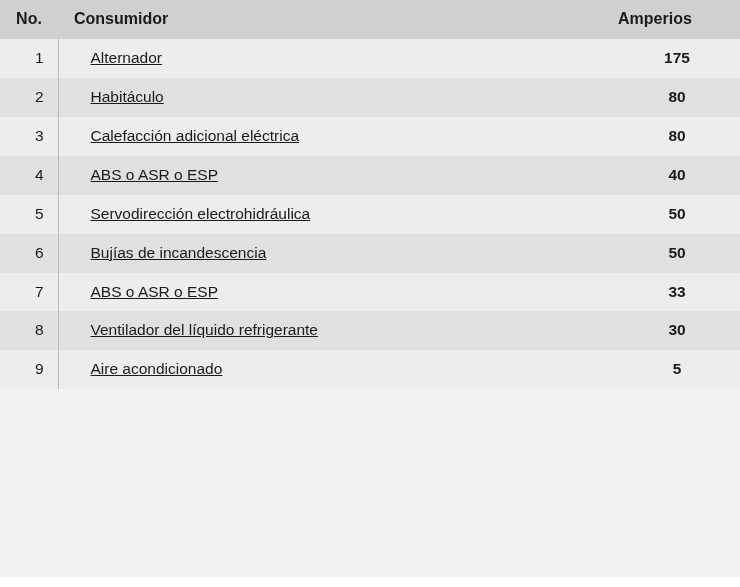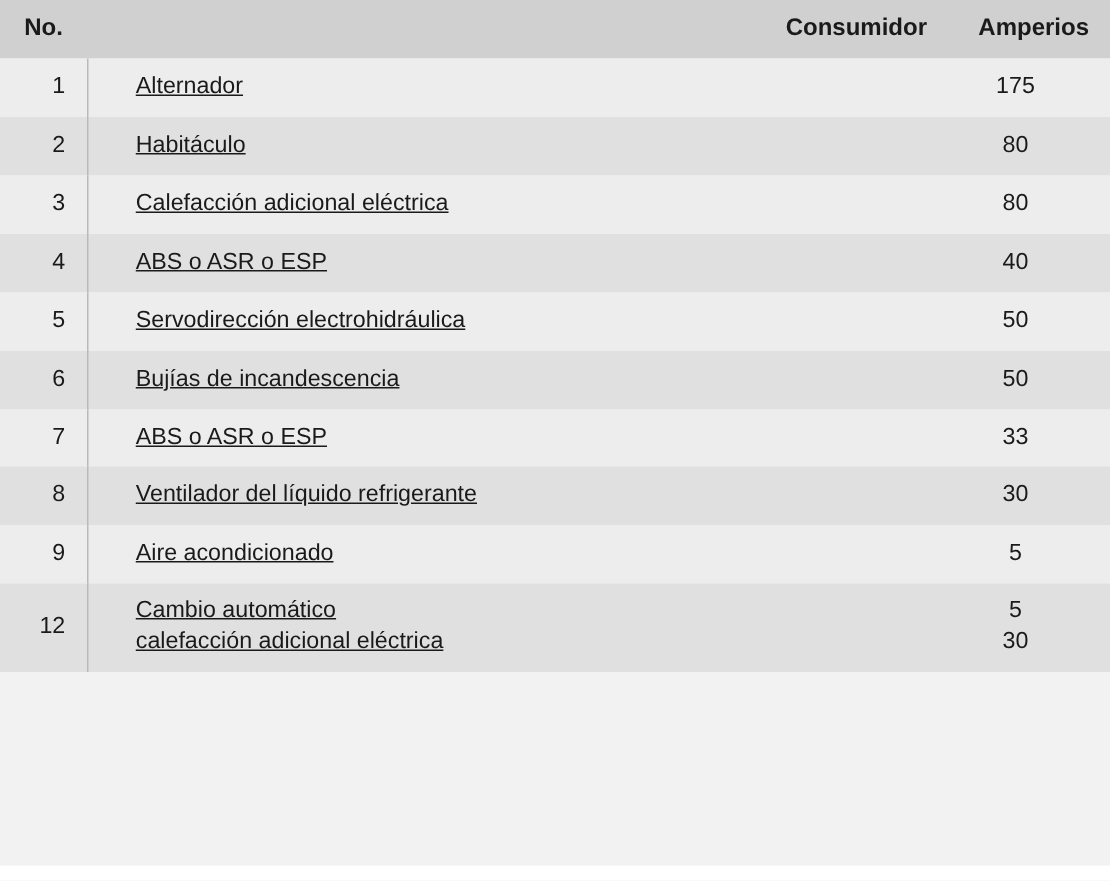--- a/index.html
+++ b/index.html
@@ -27,33 +27,33 @@
   table.data-table col.col-no { width: 58px; }
   table.data-table col.col-consumer { width: 560px; }
   table.data-table col.col-amp { width: 122px; }
 
   thead th {
     background: #d0d0d0;
     color: #1a1a1a;
     font-size: 16px;
     font-weight: bold;
     padding: 10px 0 11px 0;
-    text-align: right;
+    text-align: left;
     vertical-align: middle;
     border: none;
   }
   thead th.th-no {
     text-align: center;
     padding-left: 0;
   }
   thead th.th-consumer {
     padding-left: 16px;
   }
   thead th.th-amp {
-    text-align: right;
+    text-align: left;
     padding-right: 14px;
   }
 
   tbody td {
     font-size: 15.5px;
     color: #1a1a1a;
     padding: 9px 0 9px 0;
     vertical-align: middle;
     border: none;
     line-height: 1.35;
@@ -69,20 +69,21 @@
   }
   td.cell-consumer {
     padding-left: 32px;
     white-space: pre-line;
     text-decoration: underline;
   }
   td.cell-amp {
     text-align: center;
     padding-right: 4px;
     white-space: pre-line;
+    font-weight: bold;
   }
   tbody tr.row-tall td {
     padding-top: 8px;
     padding-bottom: 9px;
   }
   .filler {
     height: 28px;
     background: #f2f2f2;
   }
 </style>
@@ -142,23 +143,16 @@
         <tr class="row row-odd">
           <td class="cell-no">8</td>
           <td class="cell-consumer">Ventilador del líquido refrigerante</td>
           <td class="cell-amp">30</td>
         </tr>
         <tr class="row row-even">
           <td class="cell-no">9</td>
           <td class="cell-consumer">Aire acondicionado</td>
           <td class="cell-amp">5</td>
         </tr>
-        <tr class="row row-odd row-tall">
-          <td class="cell-no">12</td>
-          <td class="cell-consumer">Cambio automático
-calefacción adicional eléctrica</td>
-          <td class="cell-amp">5
-30</td>
-        </tr>
       </tbody>
   </table>
   <div class="filler"></div>
 </div>
 
 </body></html>

